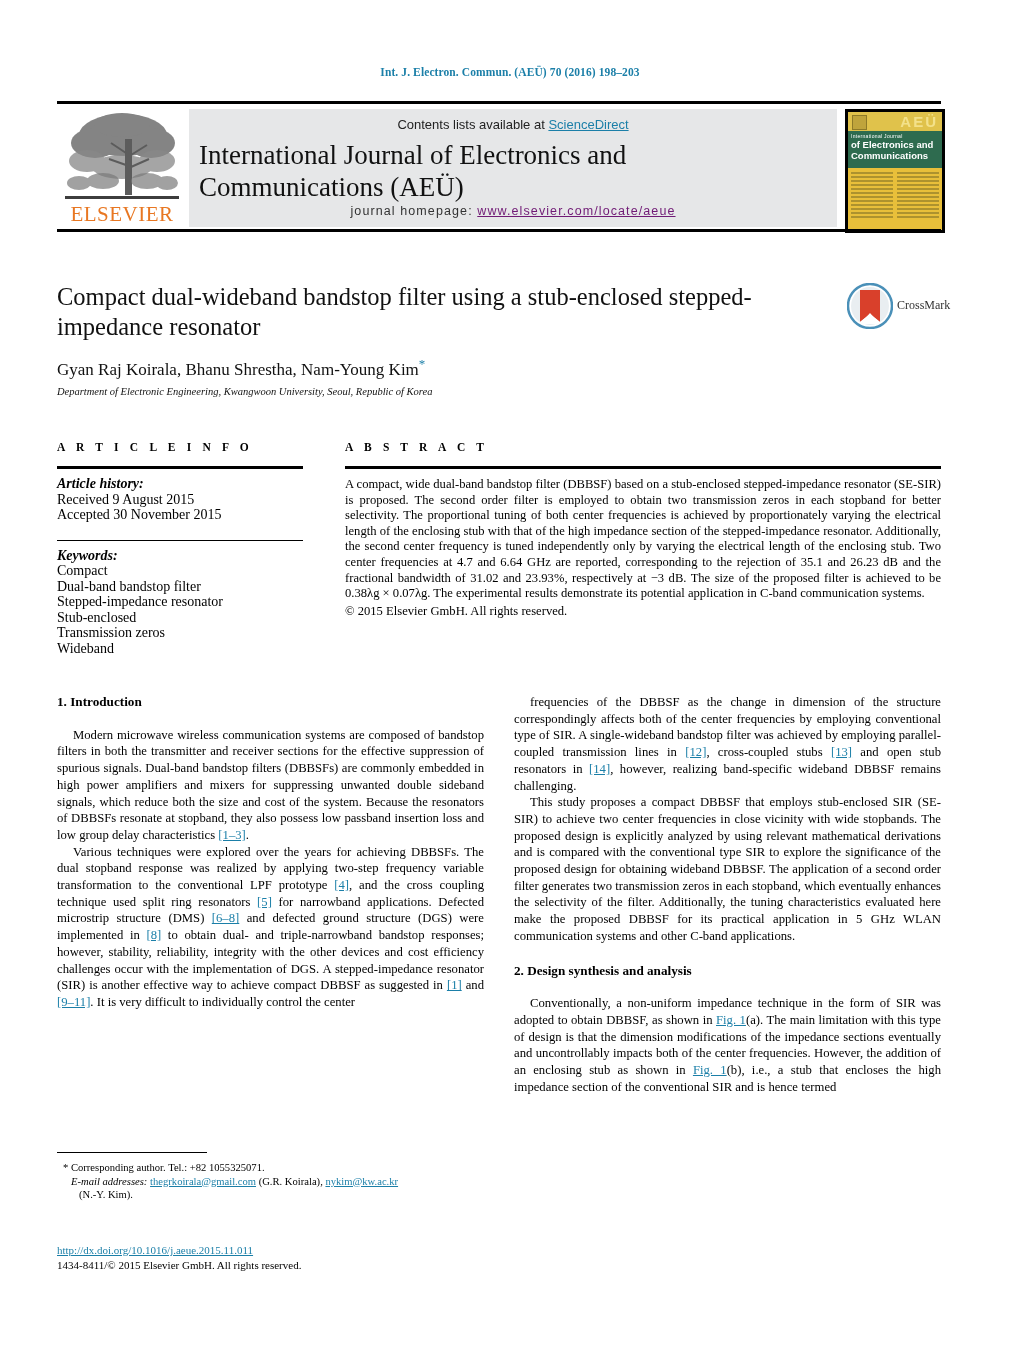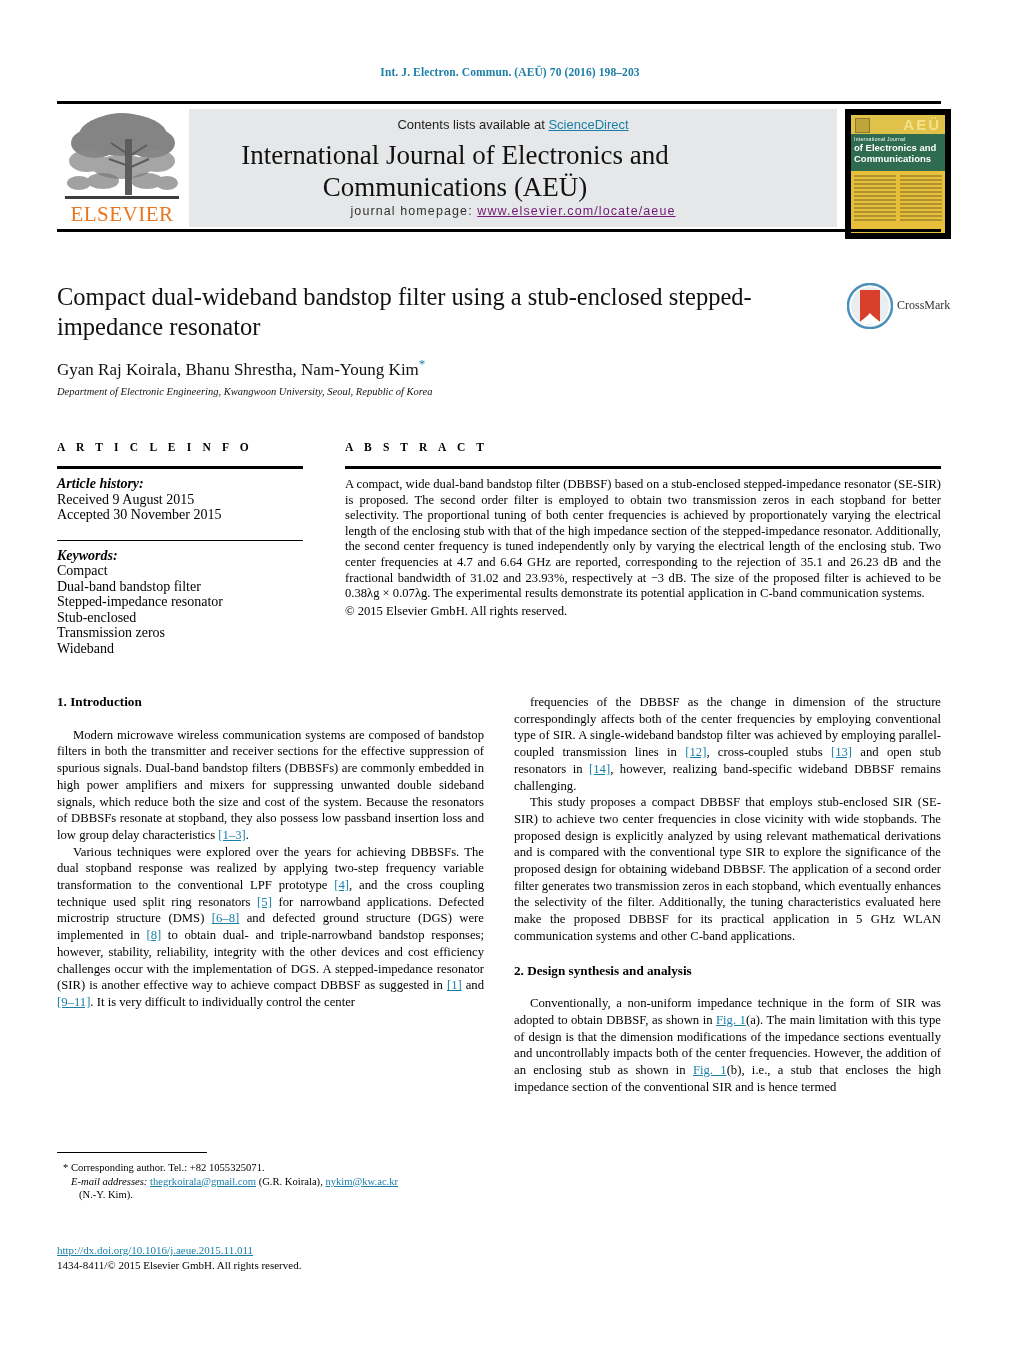--- a/index.html
+++ b/index.html
@@ -100,25 +100,25 @@
     font-family: "Liberation Sans", sans-serif;
     font-size: 13px;
     color: #222222;
   }
   .sd-contents .sd-link { color: #1b7fa8; }
   .journal-name {
     position: absolute;
     top: 30px;
     left: 0;
     width: 532px;
-    text-align: center;
     font-family: "Liberation Serif", serif;
     font-size: 27px;
     line-height: 32px;
     color: #111111;
+    padding-left: 10px;
   }
   .journal-home {
     position: absolute;
     bottom: 9px;
     left: 0;
     width: 648px;
     text-align: center;
     font-family: "Liberation Sans", sans-serif;
     font-size: 12.5px;
     letter-spacing: 1.1px;
@@ -127,21 +127,21 @@
   .journal-home .url { color: #701a75; }
 
   
   .cover {
     position: absolute;
     top: 8px;
     left: 788px;
     width: 94px;
     height: 118px;
     background: #e8bf3a;
-    border: 6px solid #000000;
+    border: 3px solid #000000;
     overflow: hidden;
     text-decoration: underline;
   }
   .cover-top {
     position: absolute;
     top: 0; left: 0;
     width: 94px; height: 19px;
     background: #e0c24b;
   }
   .cover-aeu {

